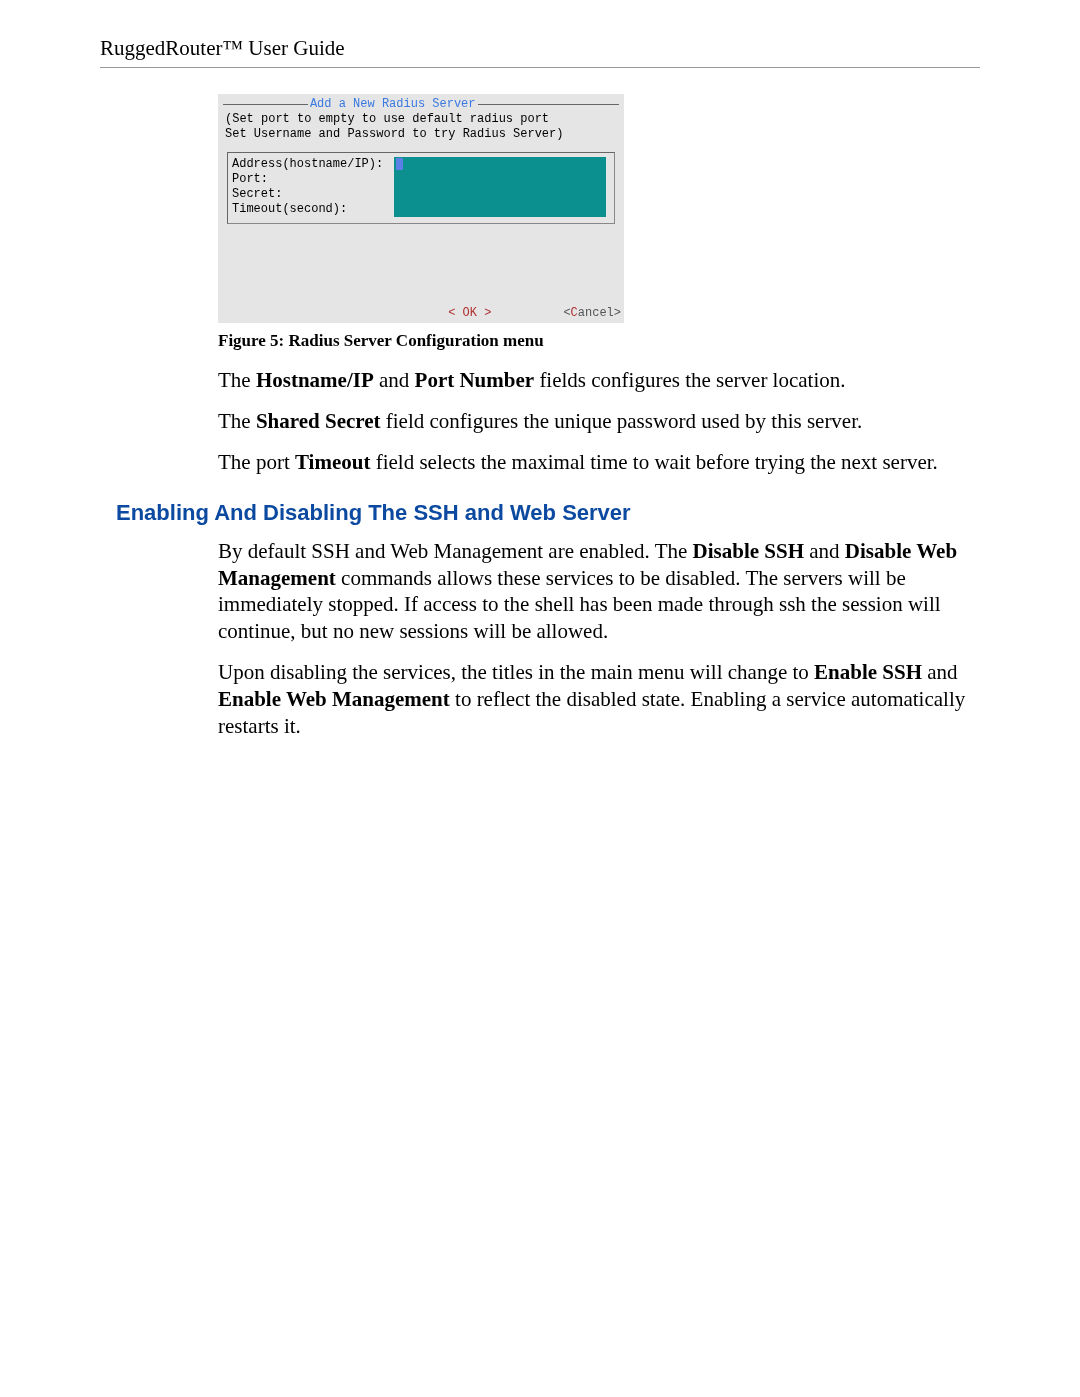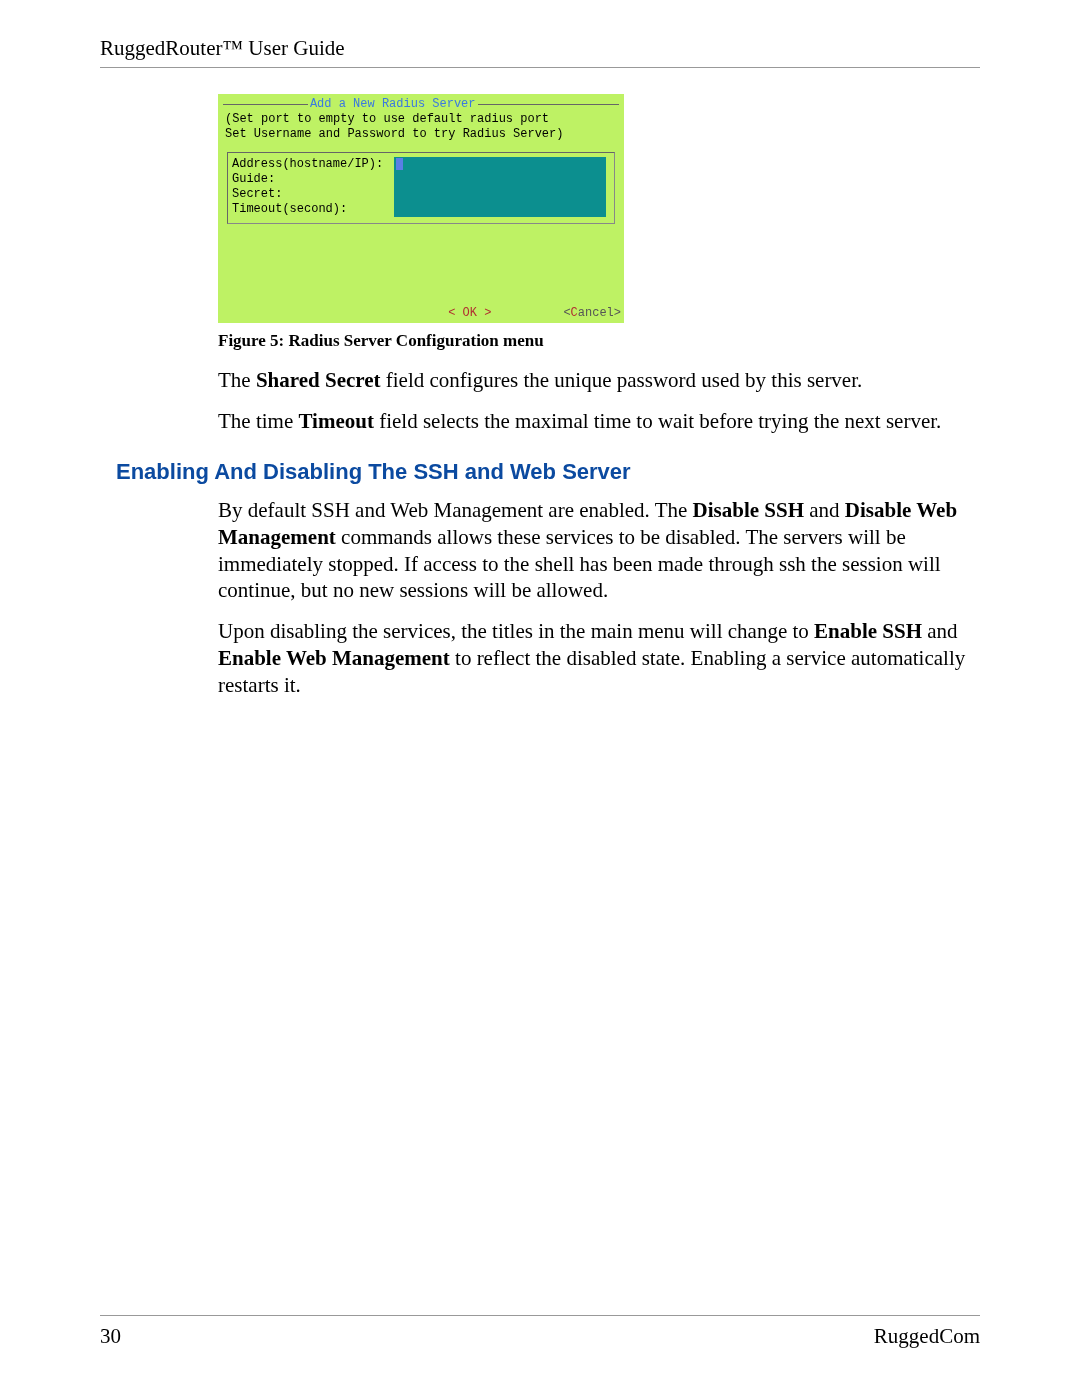--- a/index.html
+++ b/index.html
@@ -20,21 +20,21 @@
     font-size: 21px;
     padding-bottom: 6px;
     border-bottom: 1px solid #999;
   }
   .content {
     margin-left: 118px;
     margin-top: 26px;
   }
   .terminal {
     width: 400px;
-    background: #bef264;
+    background: #e5e5e5;
     font-family: "Consolas", "Courier New", monospace;
     font-size: 12px;
     line-height: 1.25;
     color: #000;
     padding: 3px 3px 2px 3px;
     position: relative;
     margin-bottom: 8px;
   }
   .term-title {
     color: #3a79e0;
@@ -154,21 +154,21 @@
       <div class="term-hint">Set Username and Password to try Radius Server)</div>
 
       <div class="term-inner">
         <div class="form-row">
           <div class="form-label">Address(hostname/IP):</div>
           <div class="form-field">
             <div class="cursor"></div>
           </div>
         </div>
         <div class="form-row">
-          <div class="form-label">Guide:</div>
+          <div class="form-label">Port:</div>
           <div class="form-field"></div>
         </div>
         <div class="form-row">
           <div class="form-label">Secret:</div>
           <div class="form-field"></div>
         </div>
         <div class="form-row">
           <div class="form-label">Timeout(second):</div>
           <div class="form-field"></div>
         </div>
@@ -176,40 +176,39 @@
 
       <div class="term-spacer"></div>
 
       <div class="term-buttons">
         <span><span class="arrow">&lt;  </span><span class="ok">OK</span><span class="arrow">  &gt;</span></span><span style="white-space:pre;">          </span><span><span class="cancel">&lt;</span><span class="ok">C</span><span class="cancel">ancel&gt;</span></span>
       </div>
     </div>
 
     <div class="caption">Figure 5: Radius Server Configuration menu</div>
 
+    <div class="para">
+      <span>The </span><b>Hostname/IP</b><span> and </span><b>Port Number</b><span> fields configures the server location.</span>
+    </div>
 
     <div class="para">
       <span>The </span><b>Shared Secret</b><span> field configures the unique password used by this server.</span>
     </div>
 
     <div class="para">
-      <span>The time </span><b>Timeout</b><span> field selects the maximal time to wait before trying the next server.</span>
+      <span>The port </span><b>Timeout</b><span> field selects the maximal time to wait before trying the next server.</span>
     </div>
 
   </div>
 
   <div class="section-heading">Enabling And Disabling The SSH and Web Server</div>
 
   <div class="content" style="margin-top:0;">
     <div class="para">
       <span>By default SSH and Web Management are enabled.  The </span><b>Disable SSH</b><span> and </span><b>Disable Web Management</b><span> commands allows these services to be disabled.  The servers will be immediately stopped.  If access to the shell has been made through ssh the session will continue, but no new sessions will be allowed.</span>
     </div>
 
     <div class="para">
       <span>Upon disabling the services, the titles in the main menu will change to </span><b>Enable SSH</b><span> and </span><b>Enable Web Management</b><span> to reflect the disabled state.  Enabling a service automatically restarts it.</span>
     </div>
   </div>
 
-  <div class="footer">
-    <span>30</span>
-    <span>RuggedCom</span>
-  </div>
 </div>
 
 </body></html>

